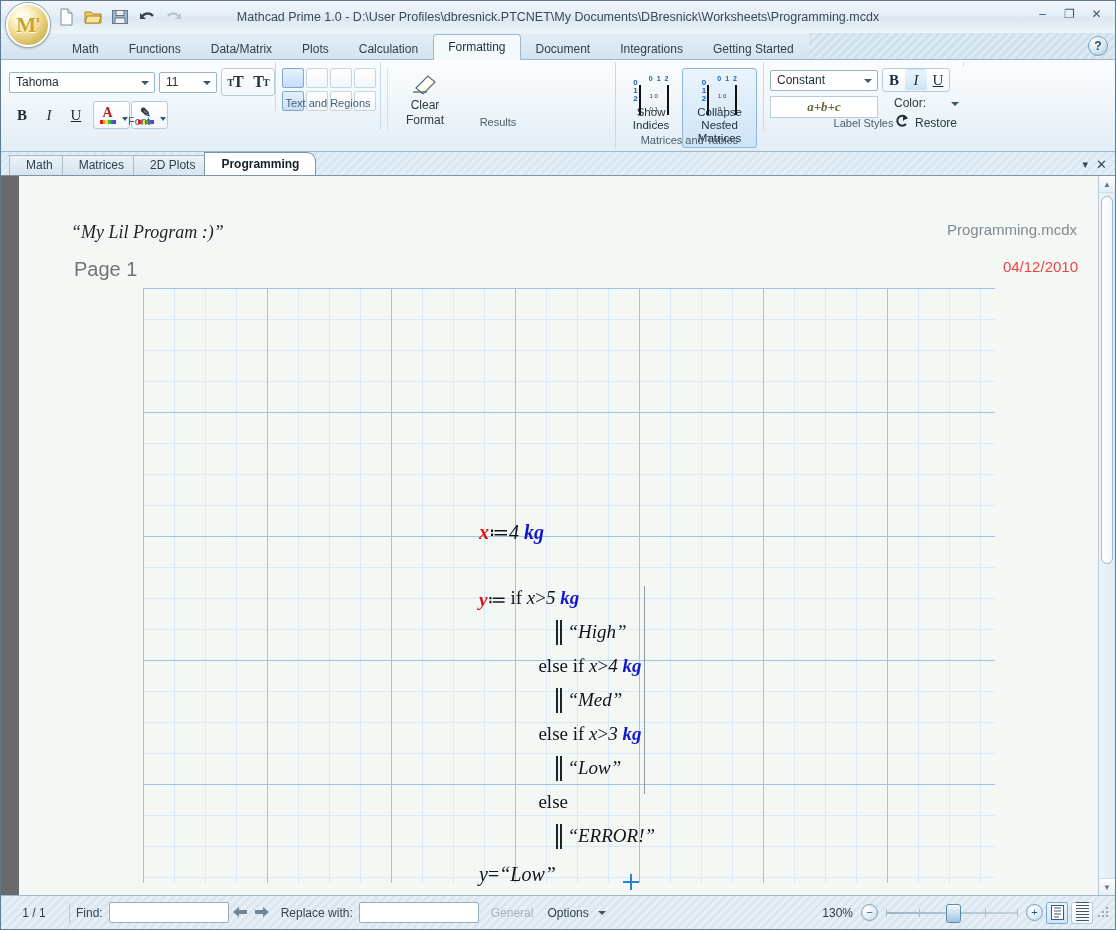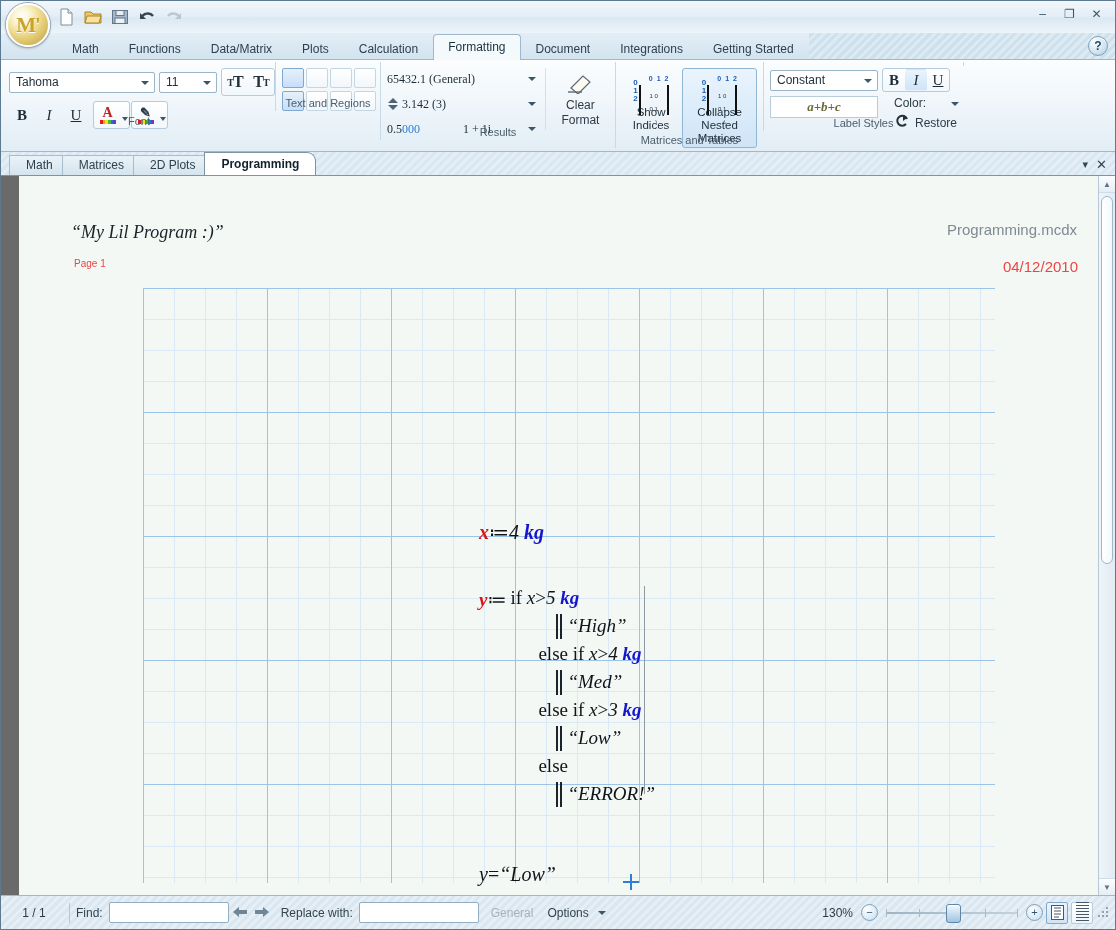--- a/index.html
+++ b/index.html
@@ -180,21 +180,21 @@
   
   .docarea { flex:1; position:relative; display:flex; background:#6a6a6a; overflow:hidden; }
   .gutter { flex:0 0 18px; background:#6a6a6a; }
   .page { position:relative; flex:1; background:#f4f8f5; overflow:hidden; }
   .page-inner { position:absolute; inset:0; }
 
   .hdr { position:absolute; left:0; right:0; }
   .hdr-title { position:absolute; left:52px; top:46px; font-family:"Liberation Serif",serif;
                font-style:italic; font-size:18px; color:#1b2228; white-space:nowrap; }
   .hdr-file { position:absolute; right:38px; top:45px; font-size:15px; color:#7f8a92; }
-  .hdr-page { position:absolute; left:55px; top:82px; font-size:10px; color:#ef4444; }
+  .hdr-page { position:absolute; left:55px; top:82px; font-size:20px; color:#737373; }
   .hdr-date { position:absolute; right:37px; top:82px; font-size:15px; color:#ef4444; }
 
   .grid {
     position:absolute; left:124px; top:112px; width:852px; height:595px;
     background-image:
       linear-gradient(to right, #9cc3e8 0 1px, transparent 1px),
       linear-gradient(to bottom, #9cc3e8 0 1px, transparent 1px),
       linear-gradient(to right, #d9e9f6 0 1px, transparent 1px),
       linear-gradient(to bottom, #d9e9f6 0 1px, transparent 1px);
     background-size: 124px 124px, 124px 124px, 31px 31px, 31px 31px;
@@ -302,20 +302,21 @@
           </svg>
       </span>
       <span class="ic">
         <svg width="18" height="18" viewBox="0 0 18 18">
             <path d="M15 10c-2-5-9-6-12-2" stroke="#b9c4cc" stroke-width="2.4" fill="none"></path>
             <path d="M16 5v6h-6z" fill="#b9c4cc"></path>
           </svg>
       </span>
     </div>
 
+    <div class="title-text">Mathcad Prime 1.0 - D:\User Profiles\dbresnick.PTCNET\My Documents\DBresnick\Worksheets\Programming.mcdx</div>
 
     <div class="wbtns">
       <div class="wbtn">–</div>
       <div class="wbtn">❐</div>
       <div class="wbtn">✕</div>
     </div>
   </div>
 
   <div class="ribbon-tabs">
     <div class="rtab">Math</div>
@@ -393,39 +394,20 @@
             <div class="al-btn"><i class="ln" style="width:100%"></i><i class="ln" style="width:65%;margin-left:35%"></i><i class="ln" style="width:90%;margin-left:10%"></i></div>
             <div class="al-btn"><i class="ln" style="width:100%"></i><i class="ln" style="width:100%"></i><i class="ln" style="width:100%"></i></div>
           </div>
         </div>
       </div>
       <div class="glabel">Text and Regions</div>
     </div>
 
     <div class="rgroup" style="width:235px;">
       <div class="gbody" style="gap:6px;">
-        <div class="res-rows">
-          <div class="res-row">
-            <span class="rtext">65432.1 (General)</span>
-            <span class="rcaret"></span>
-          </div>
-          <div class="res-row">
-            <span class="spin">
-                <i class="up"></i>
-                <i class="dn"></i>
-              </span>
-            <span class="rtext">3.142 (3)</span>
-            <span class="rcaret"></span>
-          </div>
-          <div class="res-row">
-            <span class="rtext" style="flex:0 0 76px;"><span style="color:#1c2c37;">0.5</span><span style="color:#2e7fd4;">000</span></span>
-            <span class="rtext">1 + 1i</span>
-            <span class="rcaret"></span>
-          </div>
-        </div>
         <div style="width:1px; height:62px; background:#d2e0ea;"></div>
         <div class="clearfmt">
           <span>
             <svg width="34" height="22" viewBox="0 0 34 22">
                 <path d="M8 16 L20 4 l7 6 -12 12 z" fill="#fdfdf4" stroke="#5c6a76" stroke-width="1.2"></path>
                 <path d="M5 20h14" stroke="#5c6a76" stroke-width="1.4"></path>
               </svg>
           </span>
           <span>Clear</span>
           <span>Format</span>
@@ -545,21 +527,21 @@
 
         <div class="math expr-x">
           <span class="var-red">x</span><span>≔</span><span class="it">4</span>&nbsp;<span class="unit">kg</span>
         </div>
 
         <div class="math expr-y">
           <div class="prog-wrap" style="position:relative;">
             <div style="padding-top:2px;">
               <span class="var-red">y</span><span>≔</span>
             </div>
-            <div class="prog-lines" style="margin-left:4px;">
+            <div class="prog-lines" style="margin-left:4px;gap:6px;">
               <div class="pl">
                 <span>if</span>&nbsp;<span class="it">x</span><span>&gt;</span><span class="it">5</span>&nbsp;<span class="unit">kg</span>
               </div>
               <div class="pl ind">
                 <span class="dblbar"></span>
                   <span class="it">“High”</span>
               </div>
               <div class="pl" style="padding-left:28px;">
                 <span>else if</span>&nbsp;<span class="it">x</span><span>&gt;</span><span class="it">4</span>&nbsp;<span class="unit">kg</span>
               </div>

